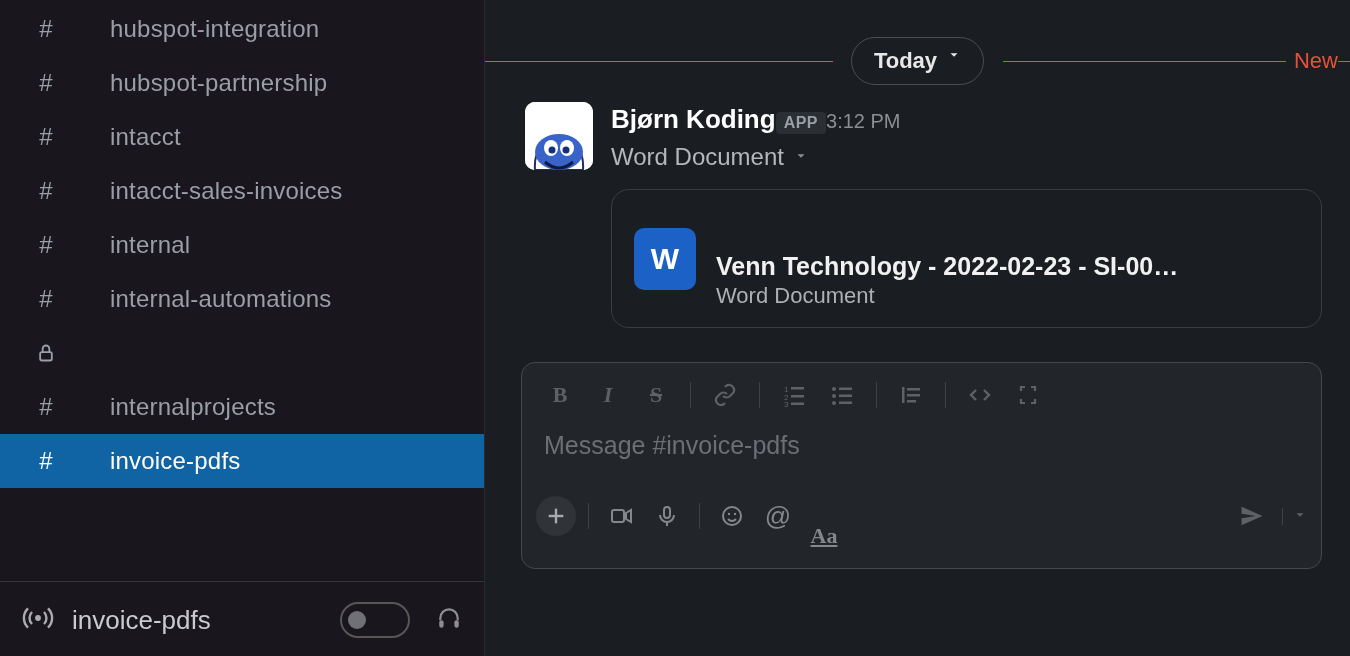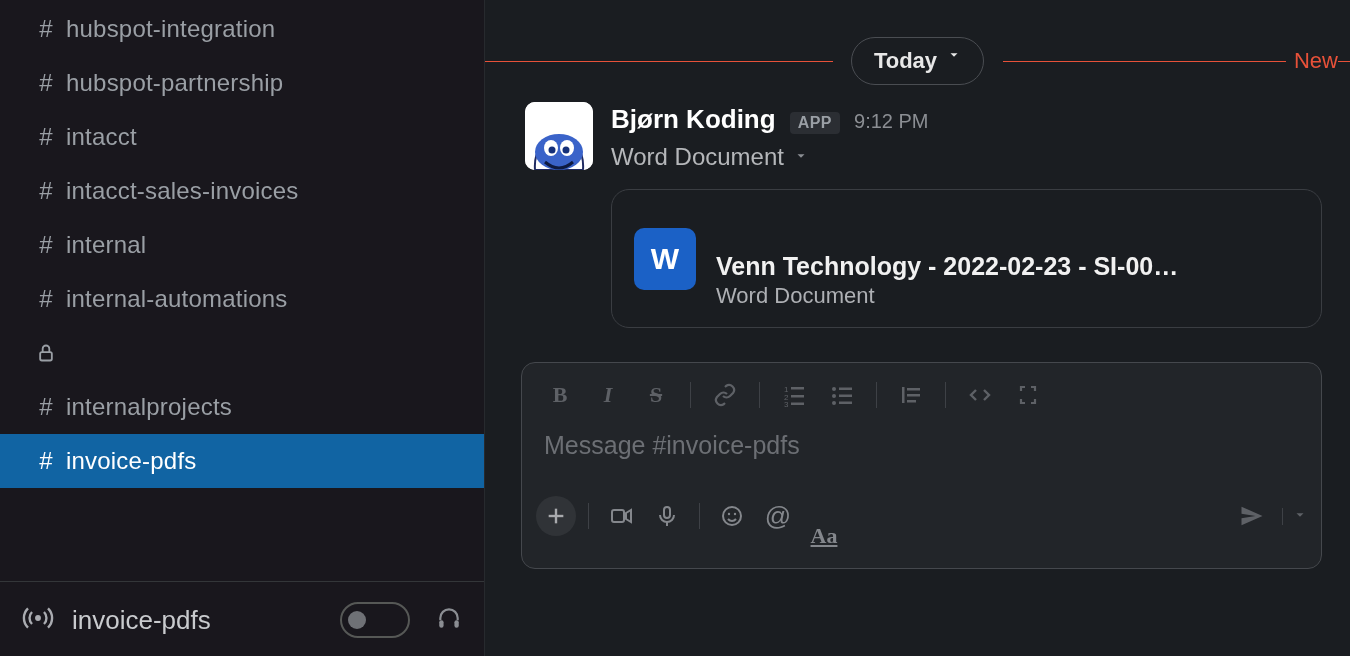--- a/index.html
+++ b/index.html
@@ -41,20 +41,21 @@
     display: flex;
     justify-content: center;
     font-size: 24px;
     font-weight: 400;
     color: inherit;
   }
   .channel-item .ch-icon.lock svg { width: 20px; height: 20px; }
   .channel-item .ch-label {
     font-weight: 400;
     letter-spacing: 0.2px;
+    margin-left: 44px;
   }
   .channel-item.active .ch-label { font-weight: 500; }
 
   .sidebar-divider {
     height: 1px;
     background: #333639;
     margin-top: 8px;
   }
   .huddle-bar {
     display: flex;
@@ -142,21 +143,21 @@
     width: 68px; height: 68px;
     border-radius: 10px;
     background: #ffffff;
     overflow: hidden;
     flex-shrink: 0;
     display:flex; align-items:flex-end; justify-content:center;
   }
   .avatar svg { width: 68px; height: 68px; }
   .msg-body { flex: 1; padding-top: 2px; }
   .msg-header {
-    display: flex; align-items: baseline; gap: 14px;
+    display: flex; align-items: baseline; 
   }
   .msg-author {
     font-size: 26px;
     font-weight: 800;
     color: #ffffff;
   }
   .app-badge {
     font-size: 16px;
     font-weight: 700;
     color: #9a9fa5;
@@ -395,21 +396,21 @@
         <ellipse cx="42" cy="46" rx="7" ry="8" fill="#ffffff"></ellipse>
         <circle cx="27" cy="48" r="3.5" fill="#15307a"></circle>
         <circle cx="41" cy="48" r="3.5" fill="#15307a"></circle>
         <path d="M20 60 Q34 72 48 60" stroke="#0e1a40" stroke-width="3" fill="none"></path>
       </svg>
     </div>
     <div class="msg-body">
       <div class="msg-header">
         <span class="msg-author">Bjørn Koding</span>
         <span class="app-badge">APP</span>
-        <span class="msg-time">9:12 PM</span>
+        <span class="msg-time">3:12 PM</span>
       </div>
       <div class="msg-subtype">
         <span>Word Document</span>
         <span class="caret">
           <svg width="14" height="14" viewBox="0 0 24 24" fill="currentColor">
               <path d="M6 9l6 6 6-6z"></path>
             </svg>
         </span>
       </div>
 

